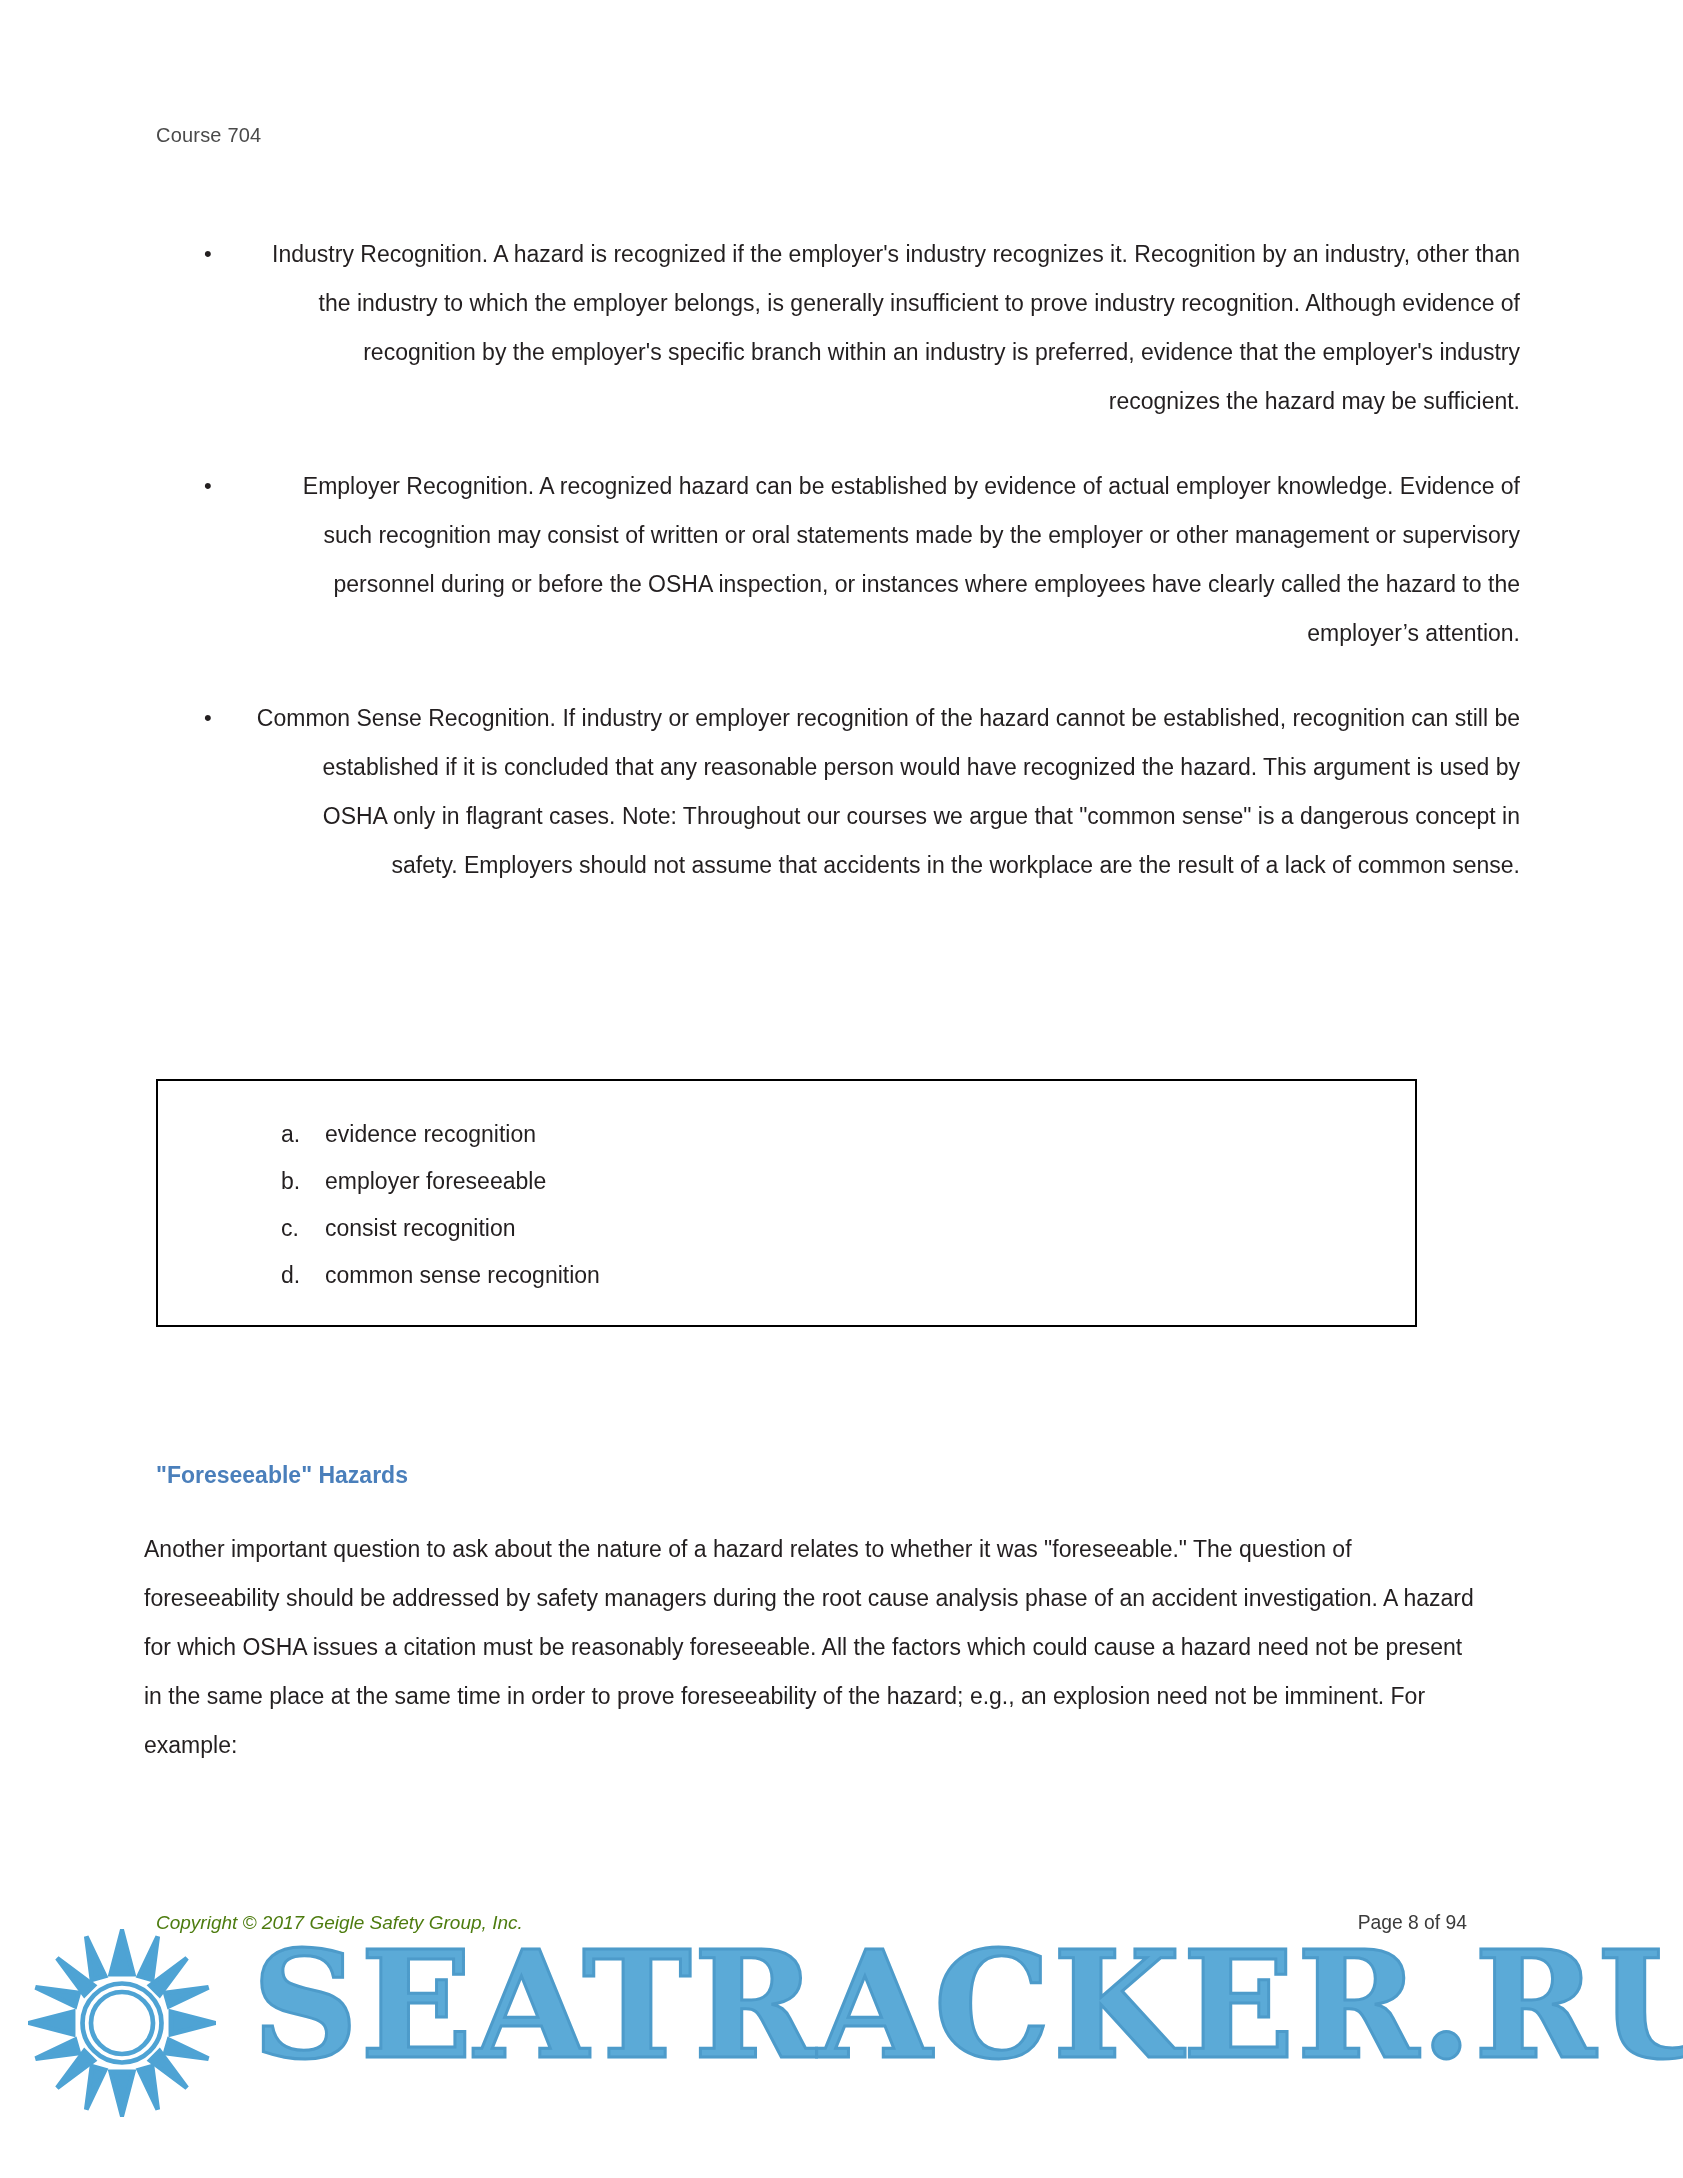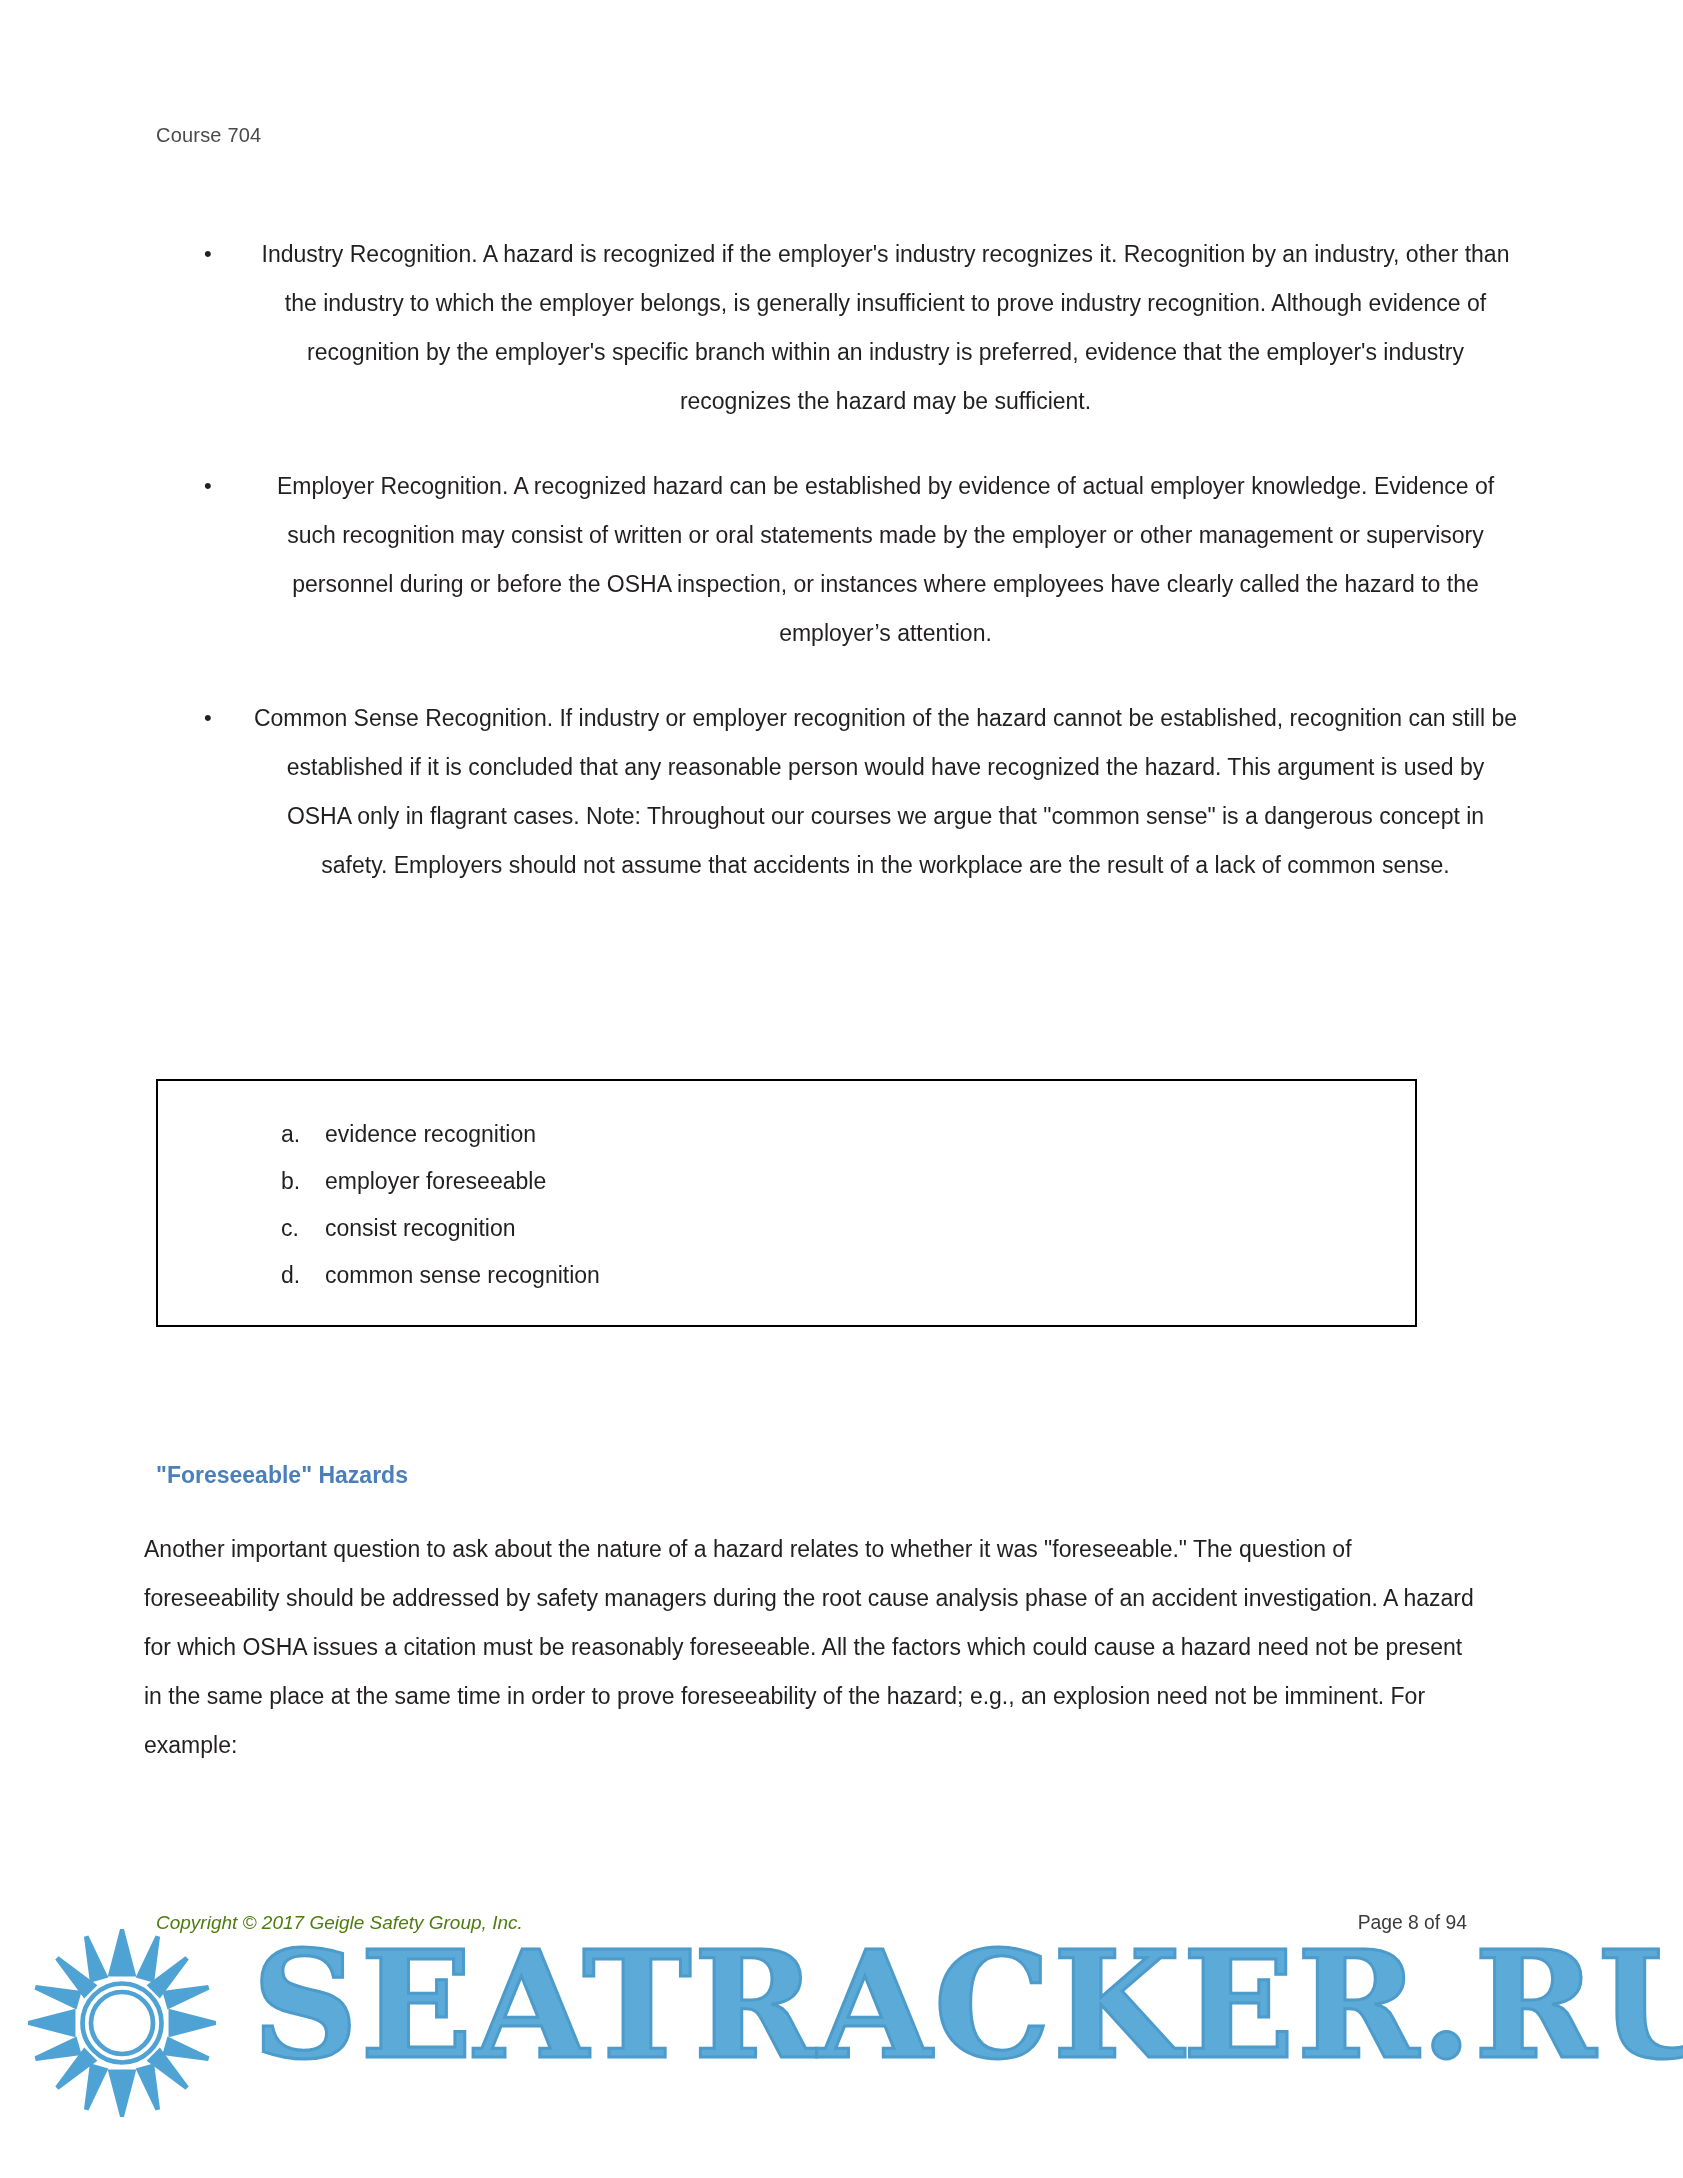--- a/index.html
+++ b/index.html
@@ -41,21 +41,21 @@
     margin: 0;
     padding: 0;
   }
   .bullet-item {
     position: relative;
     padding-left: 63px;
     margin-bottom: 36px;
     font-size: 23px;
     line-height: 49px;
     color: #231f20;
-    text-align: center;
+    text-align: right;
   }
   .bullet-item:before {
     content: "\2022";
     position: absolute;
     left: 16px;
     top: -1px;
     font-size: 22px;
     color: #231f20;
   }
 

